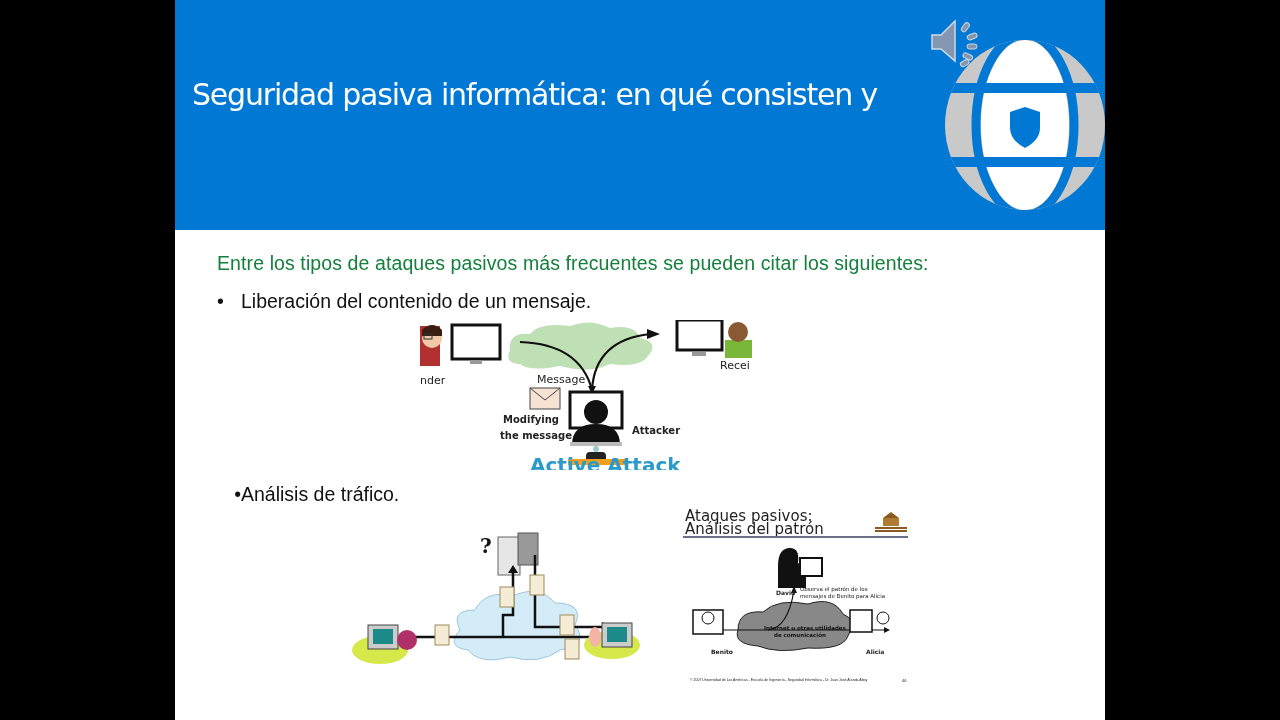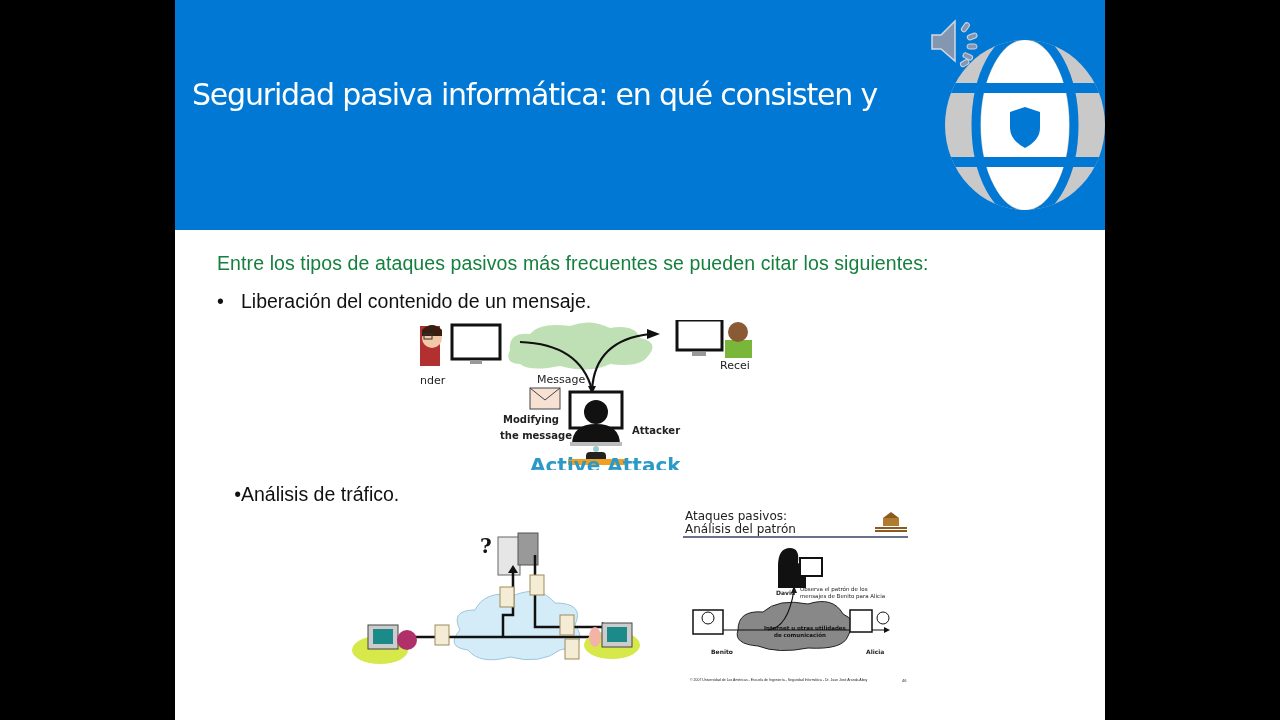--- a/index.html
+++ b/index.html
@@ -12,21 +12,21 @@
   .speaker { position:absolute; left:752px; top:15px; width:62px; height:55px; }
   .intro { position:absolute; left:42px; top:252px; font-family:"Liberation Sans", sans-serif; font-size:19.5px; color:#15803d; letter-spacing:0.1px; white-space:nowrap; }
   .bullet { position:absolute; left:42px; font-size:19.5px; color:#111; white-space:nowrap; }
   .bullet .dot { display:inline-block; width:24px; }
   .b1 { top:290px; }
   .b2 { top:483px;text-align:right; }
   .img { position:absolute; overflow:hidden; }
   .img1 { left:245px; top:320px; width:332px; height:150px; background:#fff; }
   .img2 { left:175px; top:525px; width:290px; height:145px; background:#fff; }
   .img3 { left:503px; top:508px; width:237px; height:180px; background:#fff; }
-  .small-title { position:absolute; left:7px; top:2px; font-size:12px; line-height:13px; color:#222; font-family:"DejaVu Sans", sans-serif; }
+  .small-title { position:absolute; left:7px; top:2px; font-size:15px; line-height:13px; color:#222; font-family:"DejaVu Sans", sans-serif; }
   .small-rule { position:absolute; left:5px; top:28px; width:225px; height:2px; background:#6a6f8a; }
   .tiny { position:absolute; font-size:5px; color:#222; font-family:"Liberation Sans", sans-serif; white-space:nowrap; }
   .lbl { position:absolute; font-size:10.5px; color:#222; font-family:"DejaVu Sans", sans-serif; white-space:nowrap; }
   .lblb { font-weight:bold; }
 </style>
 </head>
 <body>
 
 <div class="slide">
 

